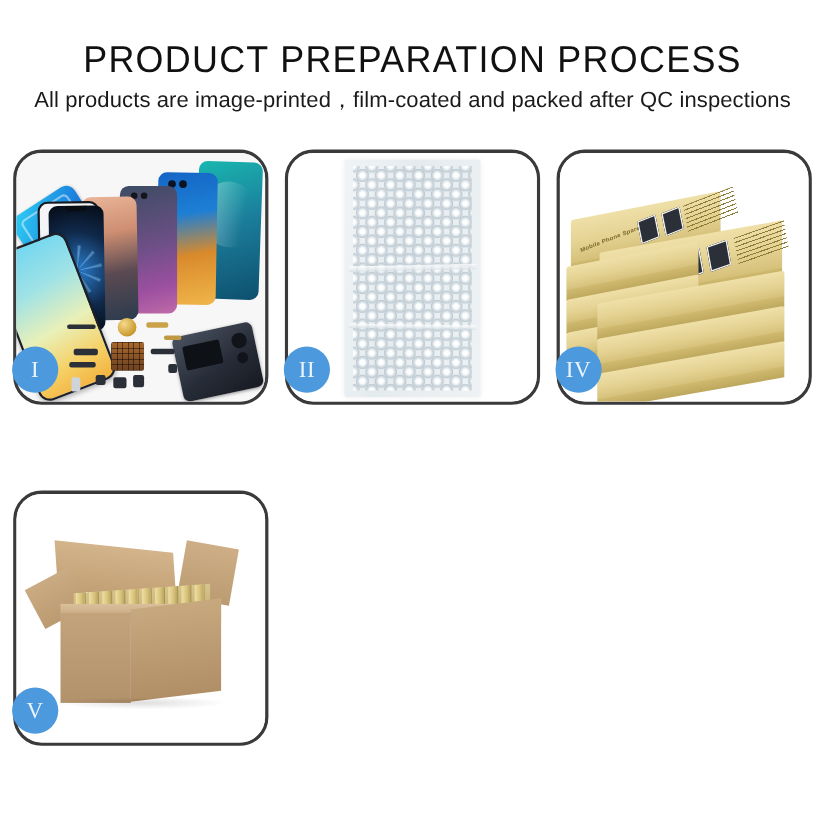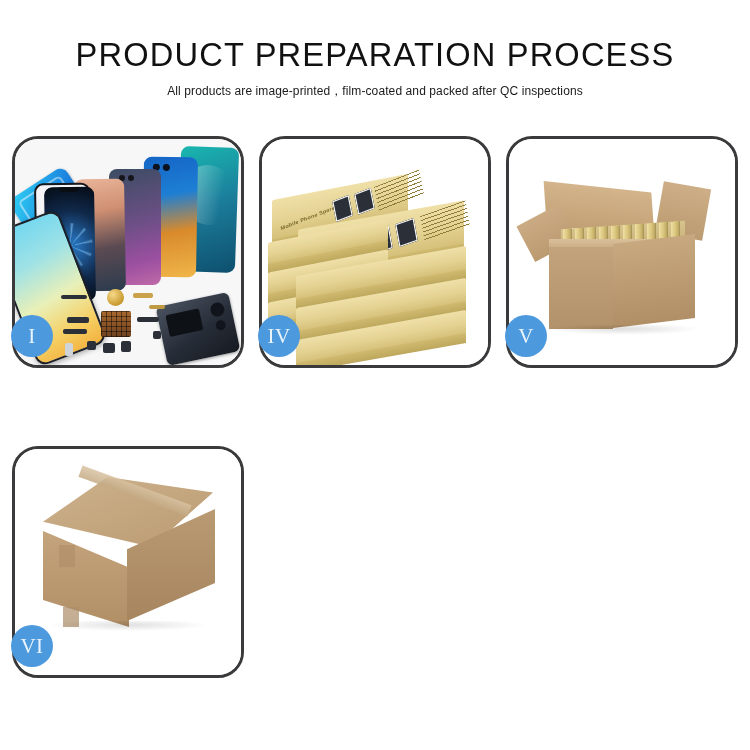--- a/index.html
+++ b/index.html
@@ -27,21 +27,21 @@
     line-height: 40px;
     font-weight: 500;
     letter-spacing: 1.2px;
     color: #111111;
     transform: scaleX(0.96);
     white-space: nowrap;
   }
   .subtitle {
     margin-top: 7px;
     font-family: "Liberation Sans", sans-serif;
-    font-size: 12px;
+    font-size: 20px;
     line-height: 20px;
     font-weight: 400;
     color: #1a1a1a;
     letter-spacing: 0.1px;
     white-space: nowrap;
   }
 
   
   .grid {
     position: absolute;
@@ -326,20 +326,30 @@
         <div class="pt" style="left:26px;top:54px;width:9px;height:9px;"></div>
         <div class="pt" style="left:42px;top:56px;width:12px;height:10px;border-radius:2px;"></div>
         <div class="pt" style="left:60px;top:54px;width:10px;height:11px;"></div>
         <div class="pt" style="left:4px;top:56px;width:8px;height:13px;background:#cfd4da;"></div>
         <div class="pt" style="left:92px;top:44px;width:8px;height:8px;"></div>
       </div>
     </div>
     <div class="badge">I</div>
   </div>
 
+  <div class="panel">
+    <div class="panel-inner p2">
+      <div class="sheet">
+        <div class="bub"></div>
+        <div class="seamA"></div>
+        <div class="seamB"></div>
+      </div>
+    </div>
+    <div class="badge">II</div>
+  </div>
 
 
   <div class="panel">
     <div class="panel-inner p4">
       <div class="stack">
 
         <div class="bx" style="left:4px;top:30px;width:136px;height:40px;transform:skewY(-11deg);">
           <div class="side"></div>
           <div class="lbl" style="left:8px;top:20px;transform:rotate(-11deg);">Mobile Phone Spare Parts</div>
           <div class="win" style="left:62px;top:11px;width:17px;height:22px;transform:rotate(-11deg);"></div>
@@ -397,26 +407,14 @@
         <div class="slat" style="left:110px"></div>
       </div>
       <div class="rim"></div>
       <div class="bodyL"></div>
       <div class="bodyR"></div>
       <div class="shadow"></div>
     </div>
     <div class="badge">V</div>
   </div>
 
-  <div class="panel">
-    <div class="panel-inner p6">
-      <div class="top"></div>
-      <div class="tape"></div>
-      <div class="left"></div>
-      <div class="right"></div>
-      <div class="tab1"></div>
-      <div class="tab2"></div>
-      <div class="shadow"></div>
-    </div>
-    <div class="badge">VI</div>
-  </div>
 
 </div>
 
 </body></html>

